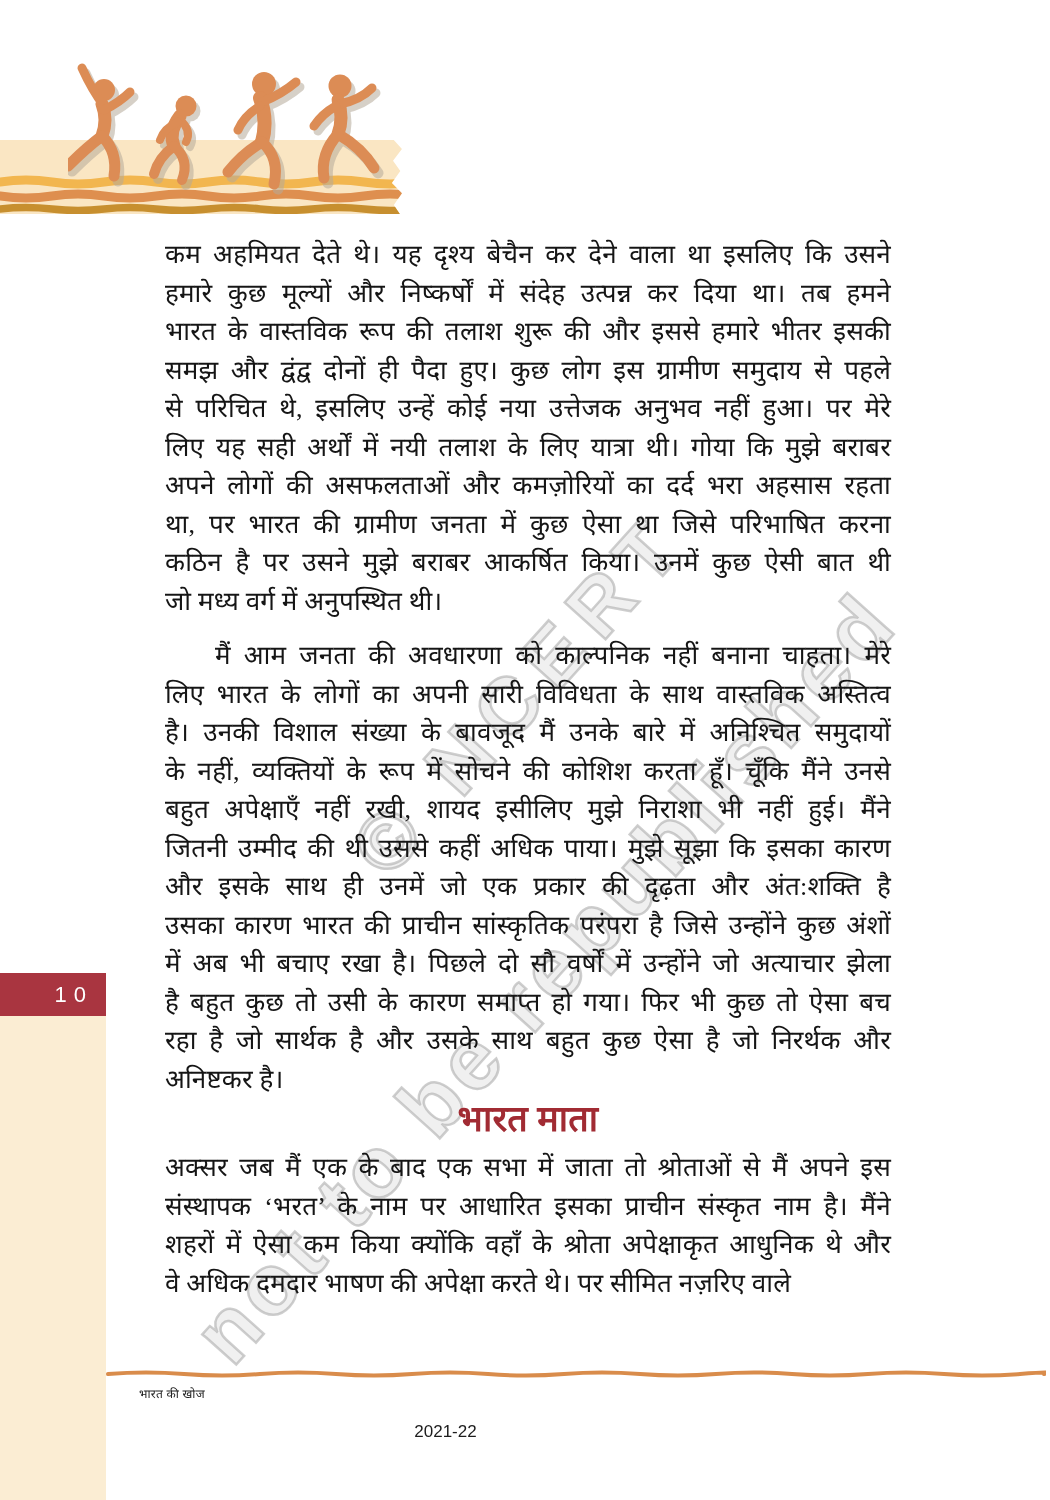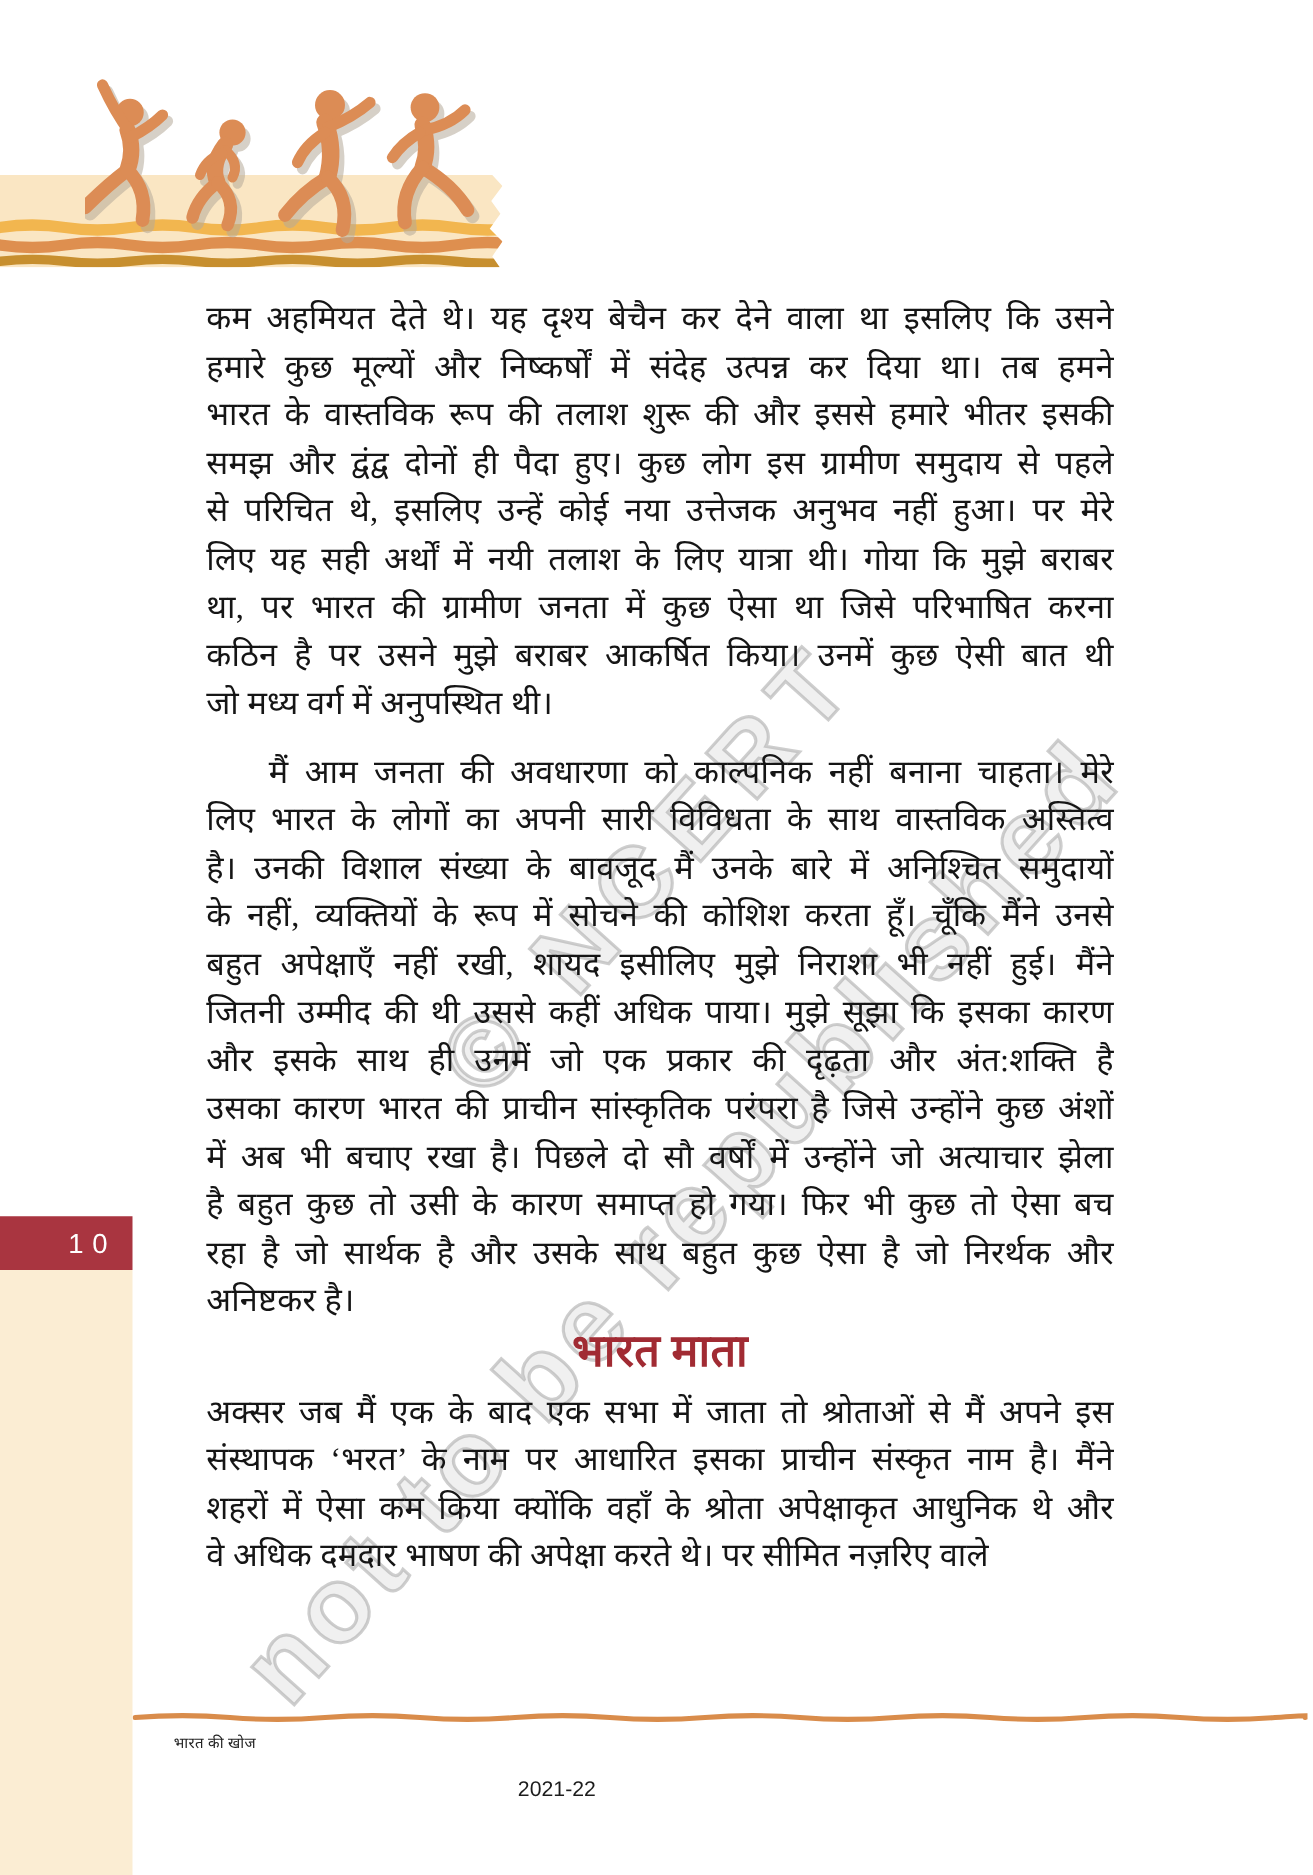--- a/index.html
+++ b/index.html
@@ -122,20 +122,21 @@
   <div class="wm" id="wm2">not to be republished</div>
 
   <div class="col">
     <div class="para" id="para1">
         <div class="line">कम अहमियत देते थे। यह दृश्य बेचैन कर देने वाला था इसलिए कि उसने</div>
         <div class="line">हमारे कुछ मूल्यों और निष्कर्षों में संदेह उत्पन्न कर दिया था। तब हमने</div>
         <div class="line">भारत के वास्तविक रूप की तलाश शुरू की और इससे हमारे भीतर इसकी</div>
         <div class="line">समझ और द्वंद्व दोनों ही पैदा हुए। कुछ लोग इस ग्रामीण समुदाय से पहले</div>
         <div class="line">से परिचित थे, इसलिए उन्हें कोई नया उत्तेजक अनुभव नहीं हुआ। पर मेरे</div>
         <div class="line">लिए यह सही अर्थों में नयी तलाश के लिए यात्रा थी। गोया कि मुझे बराबर</div>
+        <div class="line">अपने लोगों की असफलताओं और कमज़ोरियों का दर्द भरा अहसास रहता</div>
         <div class="line">था, पर भारत की ग्रामीण जनता में कुछ ऐसा था जिसे परिभाषित करना</div>
         <div class="line">कठिन है पर उसने मुझे बराबर आकर्षित किया। उनमें कुछ ऐसी बात थी</div>
         <div class="line line-last">जो मध्य वर्ग में अनुपस्थित थी।</div>
       </div>
     <div class="para para-indent" id="para2">
         <div class="line">मैं आम जनता की अवधारणा को काल्पनिक नहीं बनाना चाहता। मेरे</div>
         <div class="line">लिए भारत के लोगों का अपनी सारी विविधता के साथ वास्तविक अस्तित्व</div>
         <div class="line">है। उनकी विशाल संख्या के बावजूद मैं उनके बारे में अनिश्चित समुदायों</div>
         <div class="line">के नहीं, व्यक्तियों के रूप में सोचने की कोशिश करता हूँ। चूँकि मैंने उनसे</div>
         <div class="line">बहुत अपेक्षाएँ नहीं रखी, शायद इसीलिए मुझे निराशा भी नहीं हुई। मैंने</div>

